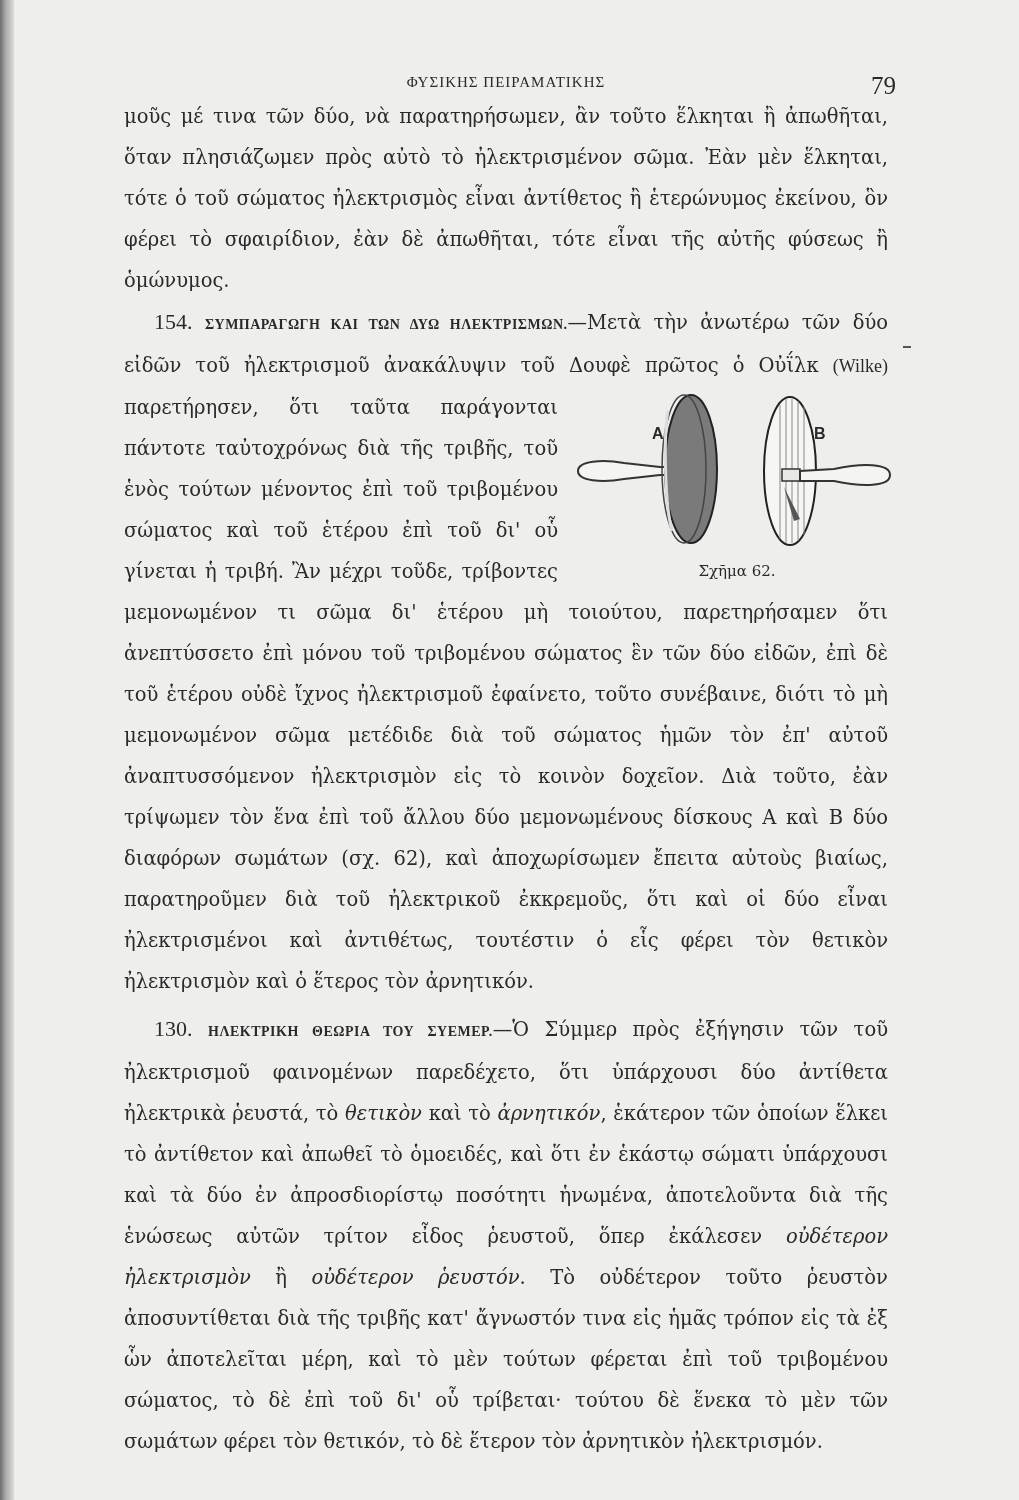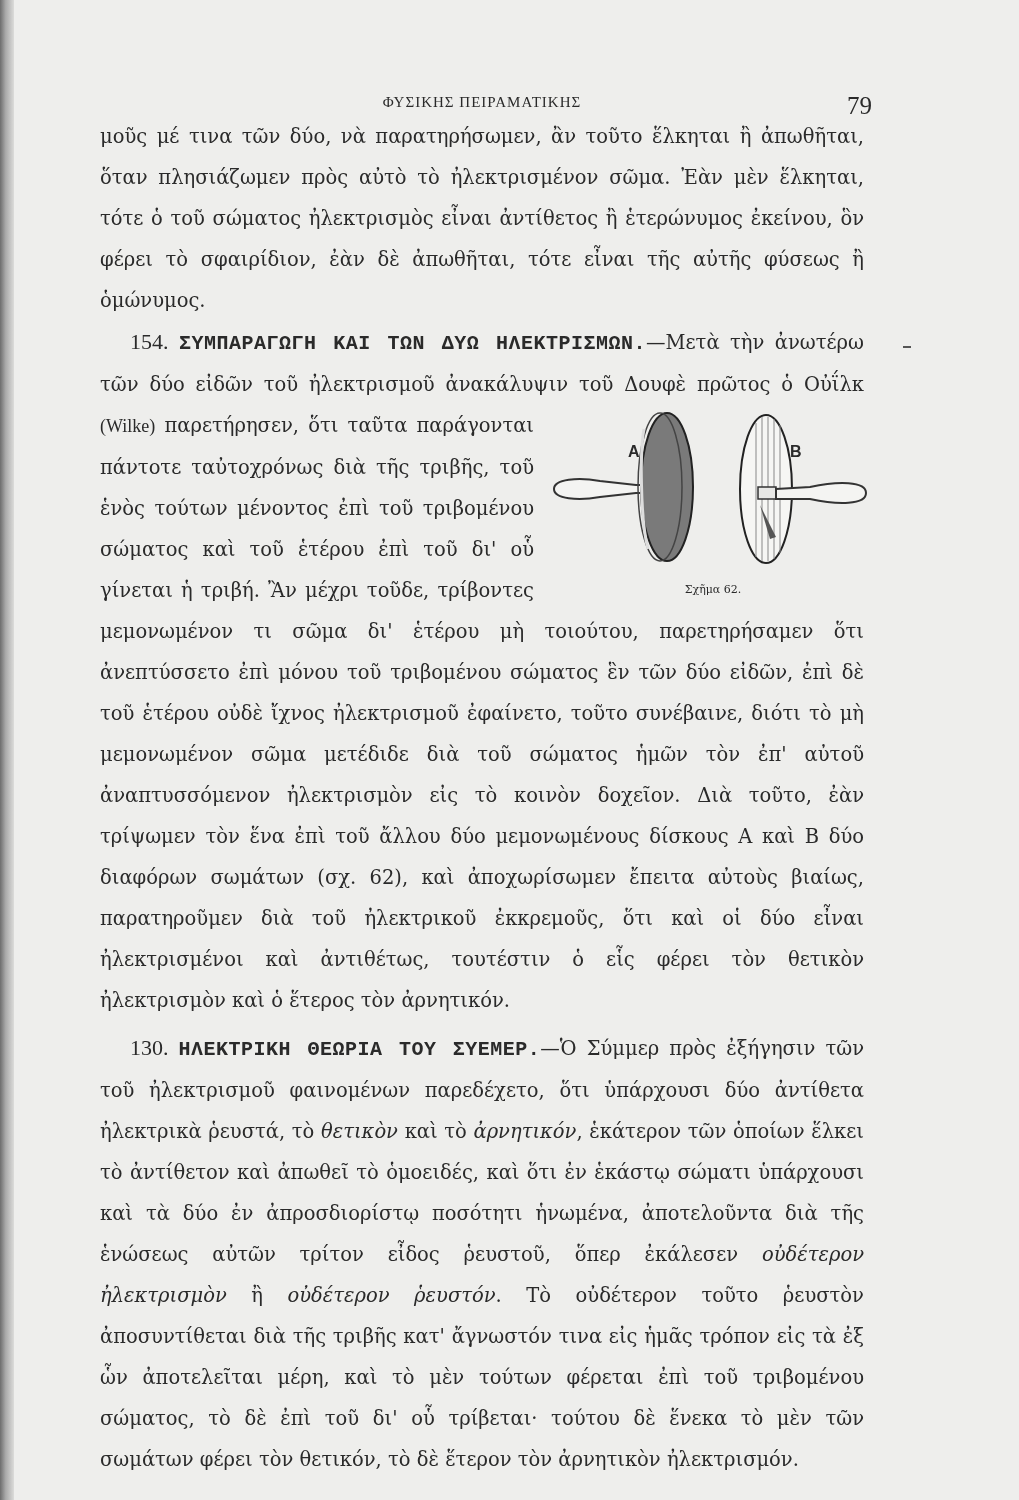--- a/index.html
+++ b/index.html
@@ -8,21 +8,21 @@
     background: #eeeeec;
     font-family: "DejaVu Serif", serif;
     color: #2a2a2a;
     position: relative;
   }
   .binding-edge {
     position: absolute; left: 0; top: 0; width: 14px; height: 1500px;
     background: linear-gradient(to right, #6d6d6d 0%, #a9a9a9 40%, #dcdcda 100%);
   }
   .page {
-    position: absolute; left: 100px; top: 70px; width: 764px; margin-top: 20px;
+    position: absolute; left: 124px; top: 70px; width: 764px;
   }
   .running-head {
     position: relative; height: 26px;
     font-family: "Liberation Serif", serif;
   }
   .running-title {
     position: absolute; left: 0; right: 0; text-align: center;
     font-size: 15px; letter-spacing: 1px; top: 4px;
   }
   .page-number {
@@ -31,35 +31,35 @@
   p.line-block {
     margin: 0; font-size: 19.5px; line-height: 41px;
     text-align: justify; font-family: "DejaVu Serif", serif;
     font-weight: normal;
   }
   .sec { margin-top: 0; }
   .sec-num {
     font-family: "Liberation Serif", serif; font-size: 22px; margin-left: 30px;
   }
   .sec-title {
-    font-family: Liberation Mono, monospace; font-weight: bold;
-    font-size: 20px; letter-spacing: 0.5px; text-transform: uppercase;
+    font-family: Liberation Serif, serif; font-weight: bold;
+    font-size: 14px; letter-spacing: 0.5px; text-transform: uppercase;
   }
   .ital { font-style: italic; }
   .latin { font-family: "Liberation Serif", serif; font-size: 18px; }
 
   .fig-wrap { position: relative; }
   .figure {
     float: right; width: 330px; height: 190px; margin: 4px -14px 0 14px;
     position: relative;
   }
   .figure svg { position: absolute; left: 0; top: 0; }
   .fig-caption {
     position: absolute; left: 0; right: 0; top: 160px; text-align: center;
-    font-size: 11px; font-family: "DejaVu Serif", serif;
+    font-size: 15px; font-family: "DejaVu Serif", serif;
   }
   .fig-label {
     position: absolute; font-family: "Liberation Sans", sans-serif;
     font-weight: bold; font-size: 16px;
   }
   .margin-dash {
     position: absolute; left: 903px; top: 346px; width: 8px; height: 2px; background:#555;
   }
 </style>
 </head>

